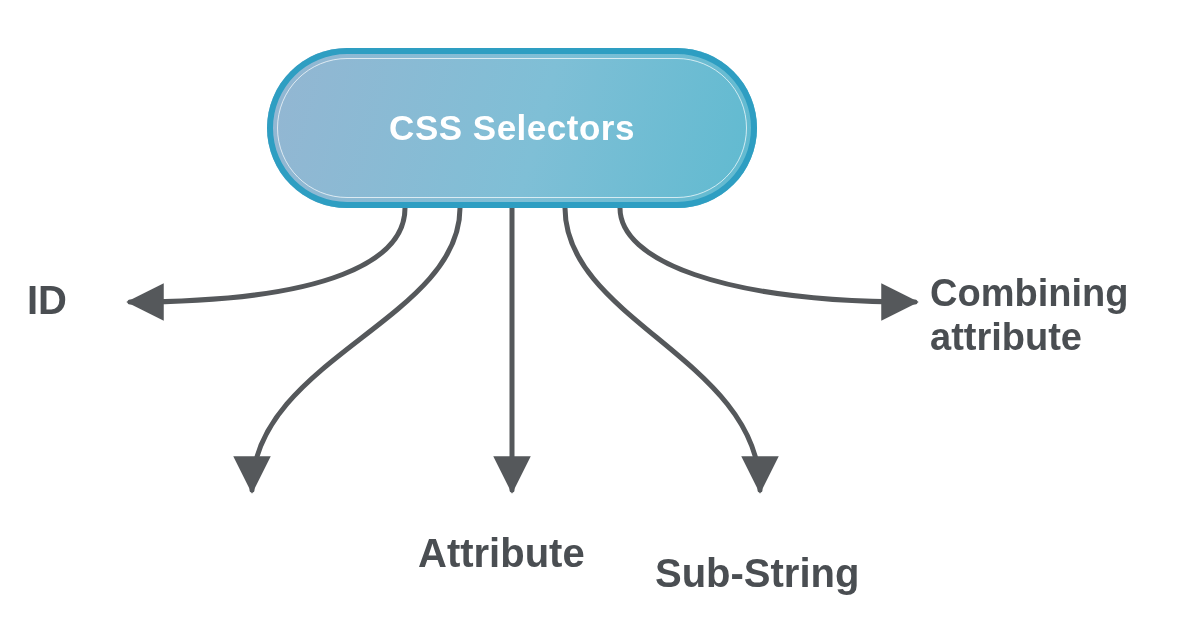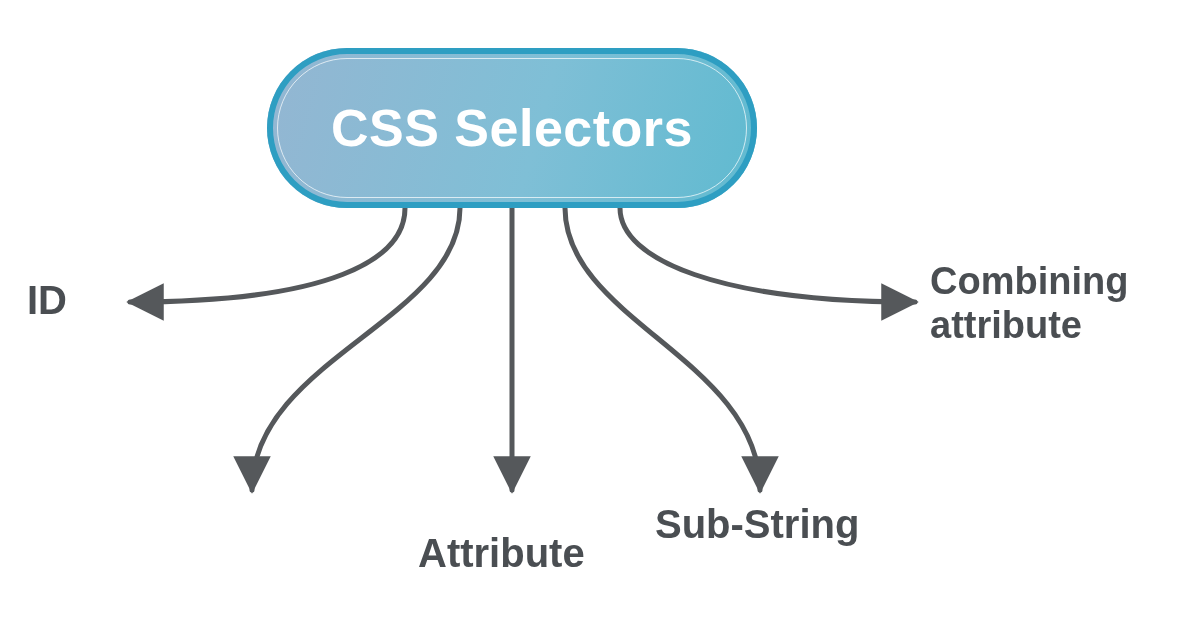--- a/index.html
+++ b/index.html
@@ -4,21 +4,21 @@
 <style>
   html,body{margin:0;padding:0;width:1200px;height:627px;background:#fff;font-family:"Helvetica Neue",Arial,sans-serif;-webkit-font-smoothing:antialiased;}
   .stage{position:relative;width:1200px;height:627px;overflow:hidden;}
   svg.wires{position:absolute;left:0;top:0;width:1200px;height:627px;pointer-events:none;}
   .root-node{
     position:absolute;left:267px;top:48px;width:490px;height:160px;
     border-radius:80px;
     background:linear-gradient(105deg,#94b6d2 0%,#7fbfd6 55%,#5fbad0 100%);
     box-shadow:inset 0 0 0 6px #2e9ec2;
     display:flex;align-items:center;justify-content:center;
-    color:#fff;font-weight:700;font-size:52px;letter-spacing:.5px;
+    color:#fff;font-weight:700;font-size:35px;letter-spacing:.5px;
   }
   .root-node::after{
     content:"";position:absolute;inset:10px;border:1px solid rgba(255,255,255,.7);border-radius:70px;pointer-events:none;
   }
   .leaf{position:absolute;color:#4a4e52;font-weight:700;line-height:1.15;white-space:nowrap;}
   .leaf.sz1{font-size:40px;text-align:right;}
   .leaf.sz2{font-size:38px;}
   .leaf.combining{text-align:left;}
 </style>
 </head>
@@ -47,27 +47,27 @@
   </svg>
 
   <div class="root-node">
     <span>CSS Selectors</span>
   </div>
 
   <div class="leaf sz1" style="left:27px;top:277px;">
     <span>ID</span>
   </div>
 
-  <div class="leaf sz2 combining" style="left:930px;top:260px;">
+  <div class="leaf sz2 combining" style="left:930px;top:272px;">
     <span>Combining</span><br>
     <span>attribute</span>
   </div>
 
 
   <div class="leaf sz1" style="left:418px;top:530px;">
     <span>Attribute</span>
   </div>
 
-  <div class="leaf sz1" style="left:655px;top:501px;">
+  <div class="leaf sz1" style="left:655px;top:550px;">
     <span>Sub-String</span>
   </div>
 
 </div>
 
 </body></html>

